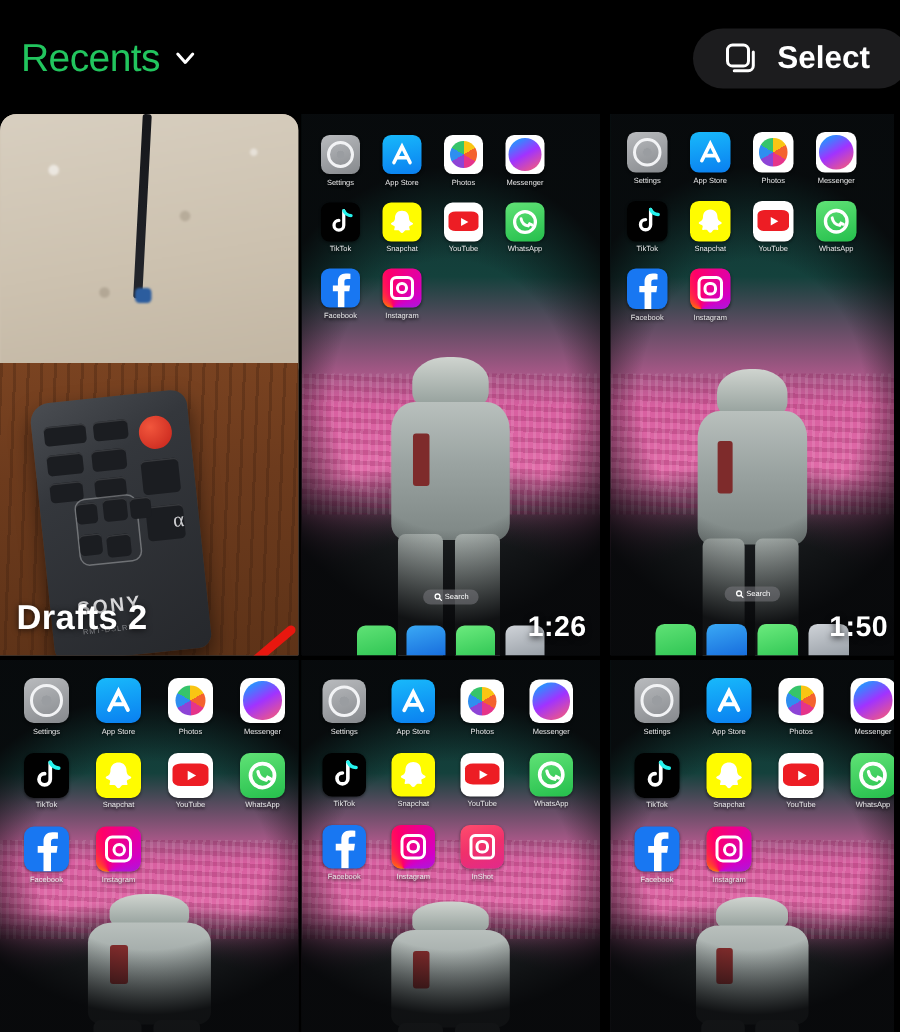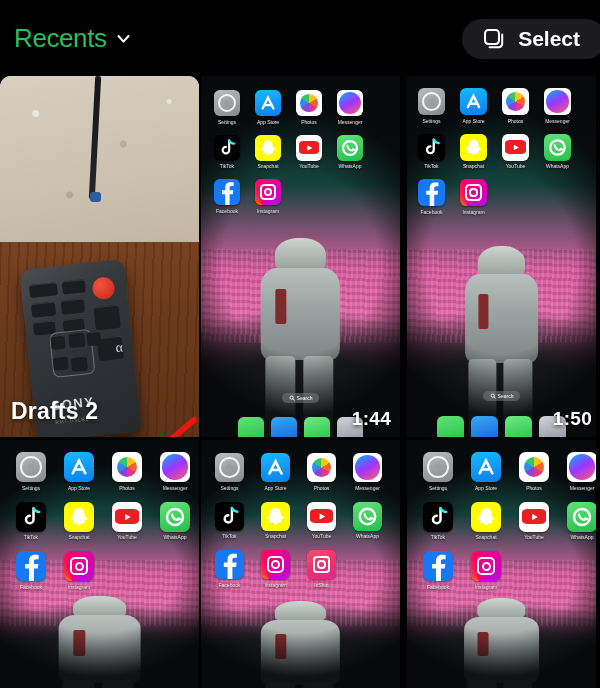--- a/index.html
+++ b/index.html
@@ -370,21 +370,21 @@
             </svg>
           <span class="t">Search</span>
         </div>
         <div class="dock" style="bottom:-6px;">
           <div class="d d-phone" style="width:26px;height:26px;"></div>
           <div class="d d-safari" style="width:26px;height:26px;"></div>
           <div class="d d-msg" style="width:26px;height:26px;"></div>
           <div class="d d-cam" style="width:26px;height:26px;"></div>
         </div>
       </div>
-      <span class="duration">1:44</span>
+      <span class="duration">1:26</span>
     </div>
 
     <div class="tile">
       <div class="home pad">
         <div class="wall">
             <div class="wall-grain"></div>
           </div>
         <div class="figure" style="top:47%; width:62%; height:56%;">
           <div class="fig-helmet" style="top:0; width:40%; height:17%;"></div>
           <div class="fig-body" style="top:14%; width:62%; height:44%;"></div>

